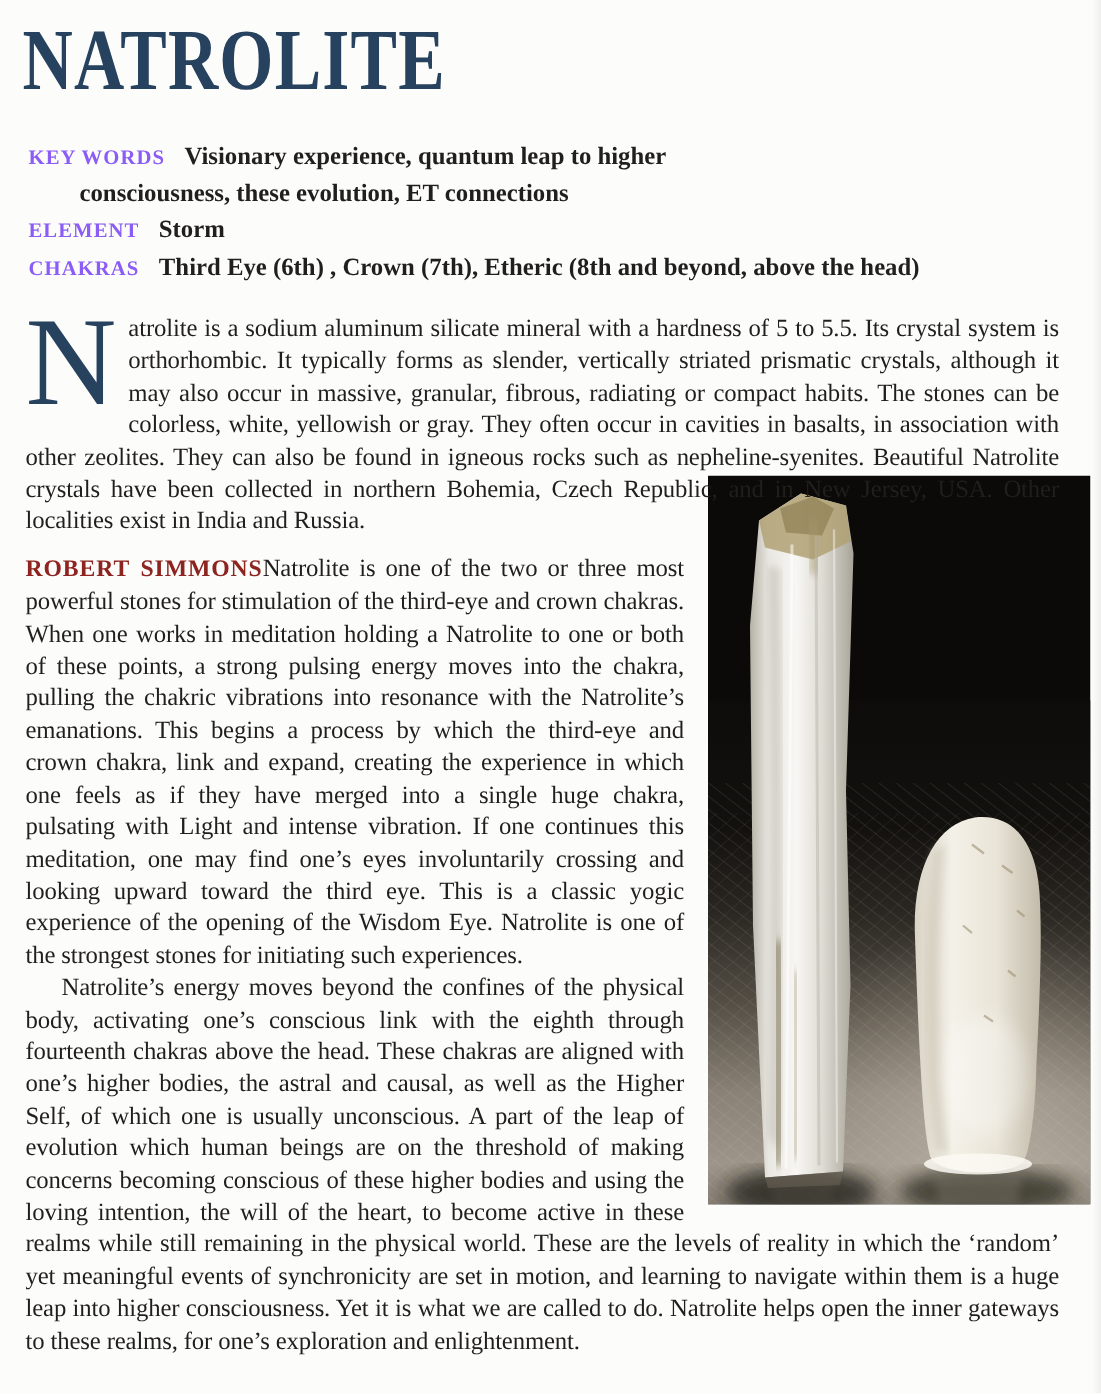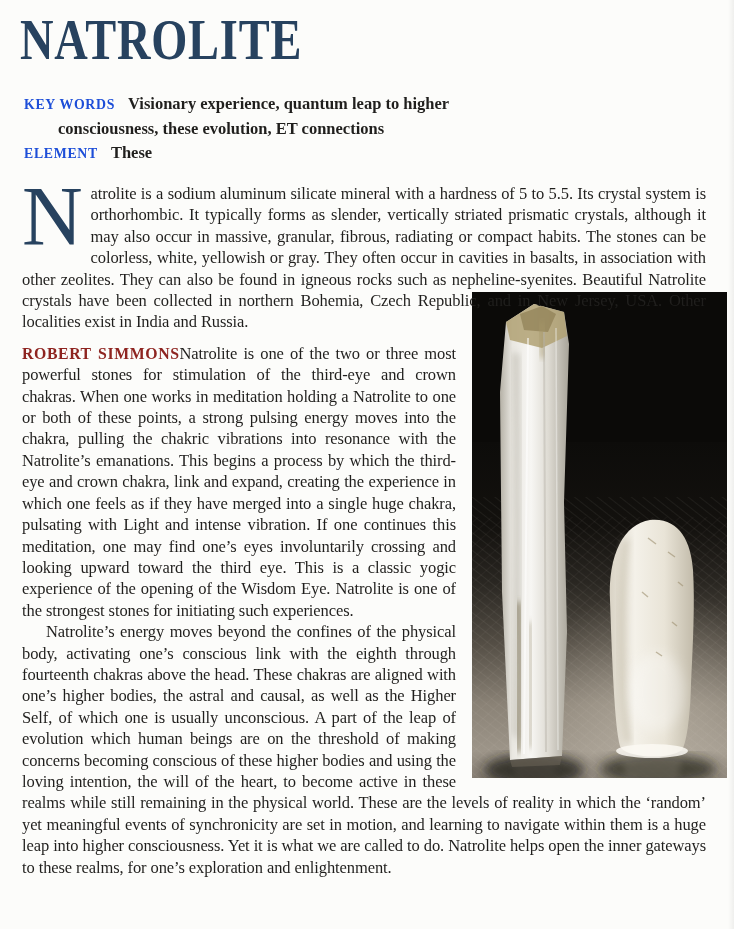--- a/index.html
+++ b/index.html
@@ -1,20 +1,20 @@
 <!DOCTYPE html>
 <html lang="en"><head>
 <meta charset="utf-8">
 <style>
   html,body{margin:0;padding:0;background:#ffffff;}
   .page{
     position:relative;
     width:734px;height:929px;
     box-sizing:border-box;
-    padding:10px 28px 0 22px;
+    padding:10px 28px 0 17px;
     background:#fcfcfa;
     overflow:hidden;
     font-family:"Liberation Serif","DejaVu Serif",serif;
     color:#201f1d;
   }
   .page::after{
     content:"";position:absolute;top:0;right:0;width:6px;height:100%;
     background:linear-gradient(to right,rgba(0,0,0,0),rgba(0,0,0,.05));
     pointer-events:none;
   }
@@ -26,21 +26,21 @@
     letter-spacing:1px;
     color:#27425f;
     transform:scaleX(.80);
     transform-origin:0 50%;
     white-space:nowrap;
   }
   .meta{margin:22px 0 0 2px;font-size:16.5px;line-height:24px;font-weight:bold;}
   .meta-row{padding-left:34px;text-indent:-34px;}
   .meta-row.narrow{max-width:462px;}
   .meta-label{
-    color:#1d4ed8;
+    color:#8b5cf6;
     font-size:13.8px;
     letter-spacing:.7px;
     margin-right:13px;
     font-weight:bold;
   }
   .article{
     margin-top:17px;
     font-size:16.5px;
     line-height:21.4px;
     text-align:justify;
@@ -75,21 +75,22 @@
 </style>
 </head>
 <body>
 
 <div class="page">
 
   <h1 class="title">NATROLITE</h1>
 
   <div class="meta">
     <div class="meta-row narrow"><span class="meta-label">KEY WORDS</span><span class="meta-value">Visionary experience, quantum leap to higher consciousness, these evolution, ET connections</span></div>
-    <div class="meta-row"><span class="meta-label">ELEMENT</span><span class="meta-value">These</span></div>
+    <div class="meta-row"><span class="meta-label">ELEMENT</span><span class="meta-value">Storm</span></div>
+    <div class="meta-row"><span class="meta-label">CHAKRAS</span><span class="meta-value">Third Eye (6th) , Crown (7th), Etheric (8th and beyond, above the head)</span></div>
   </div>
 
   <div class="article">
 
     <p class="para-intro"><span class="dropcap">N</span><span>atrolite is a sodium aluminum silicate mineral with a hardness of 5 to 5.5. Its crystal system is orthorhombic. It typically forms as slender, vertically striated prismatic crystals, although it may also occur in massive, granular, fibrous, radiating or compact habits. The stones can be colorless, white, yellowish or gray. They often occur in cavities in basalts, in association with other zeolites. They can also be found in igneous rocks such as nepheline-syenites. Beautiful Natrolite crystals have been collected in northern Bohemia, </span><span class="photo-wrap">
           <svg viewBox="0 0 255 486" xmlns="http://www.w3.org/2000/svg">
           <defs>
             <linearGradient id="floorG" x1="0" y1="0" x2="0" y2="1">
               <stop offset="0" stop-color="#0d0c0a"></stop>
               <stop offset=".25" stop-color="#13110e"></stop>

